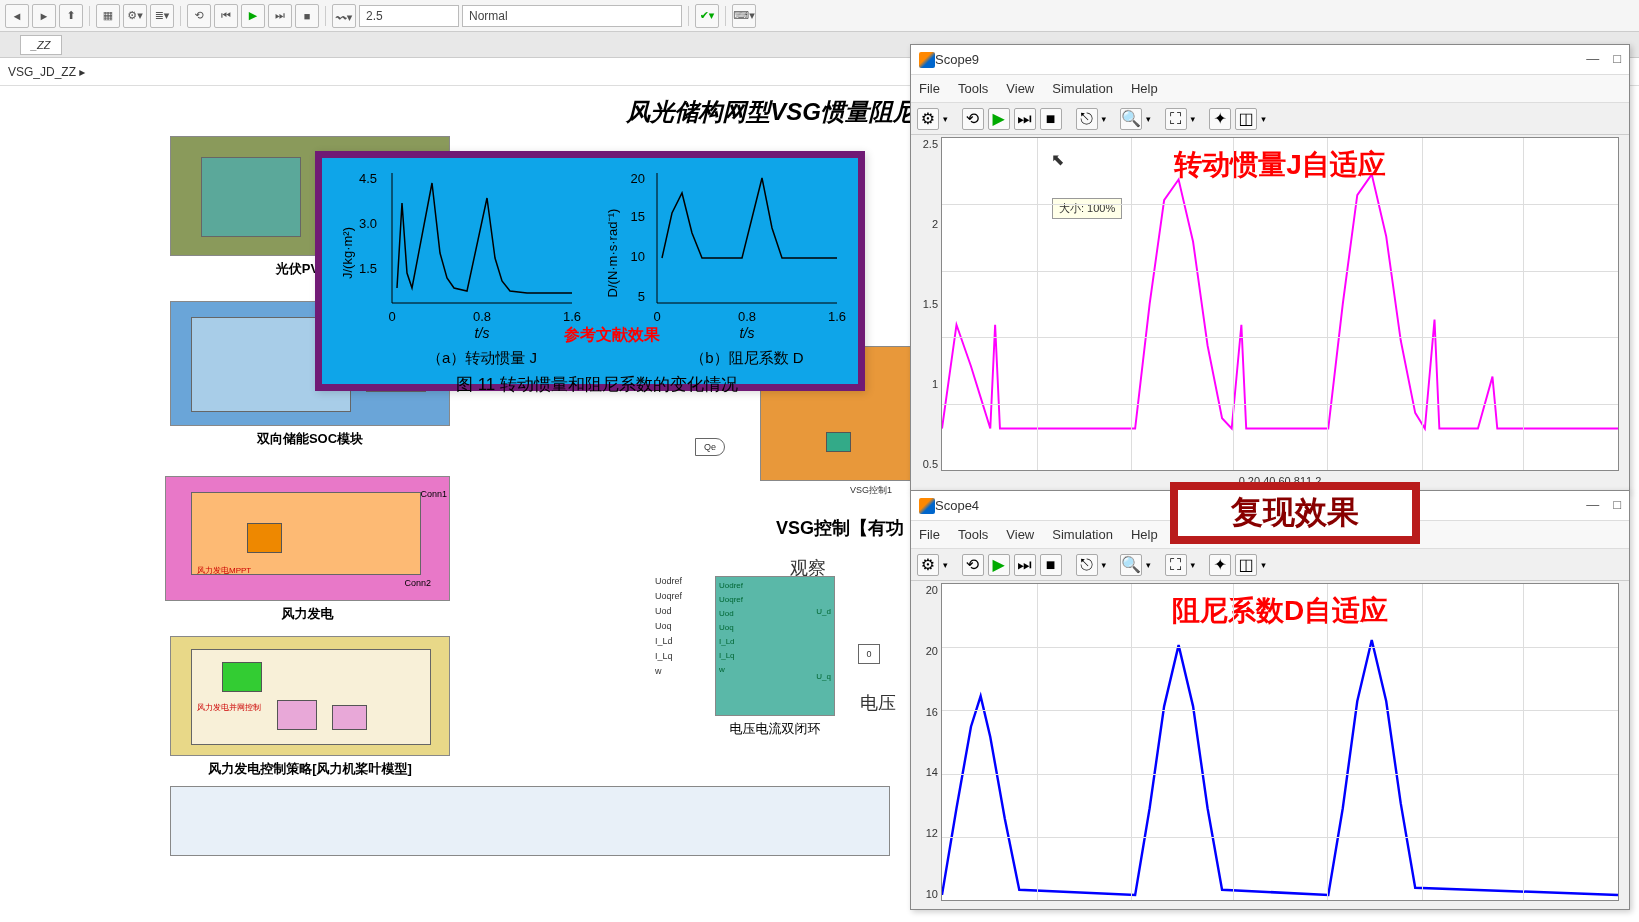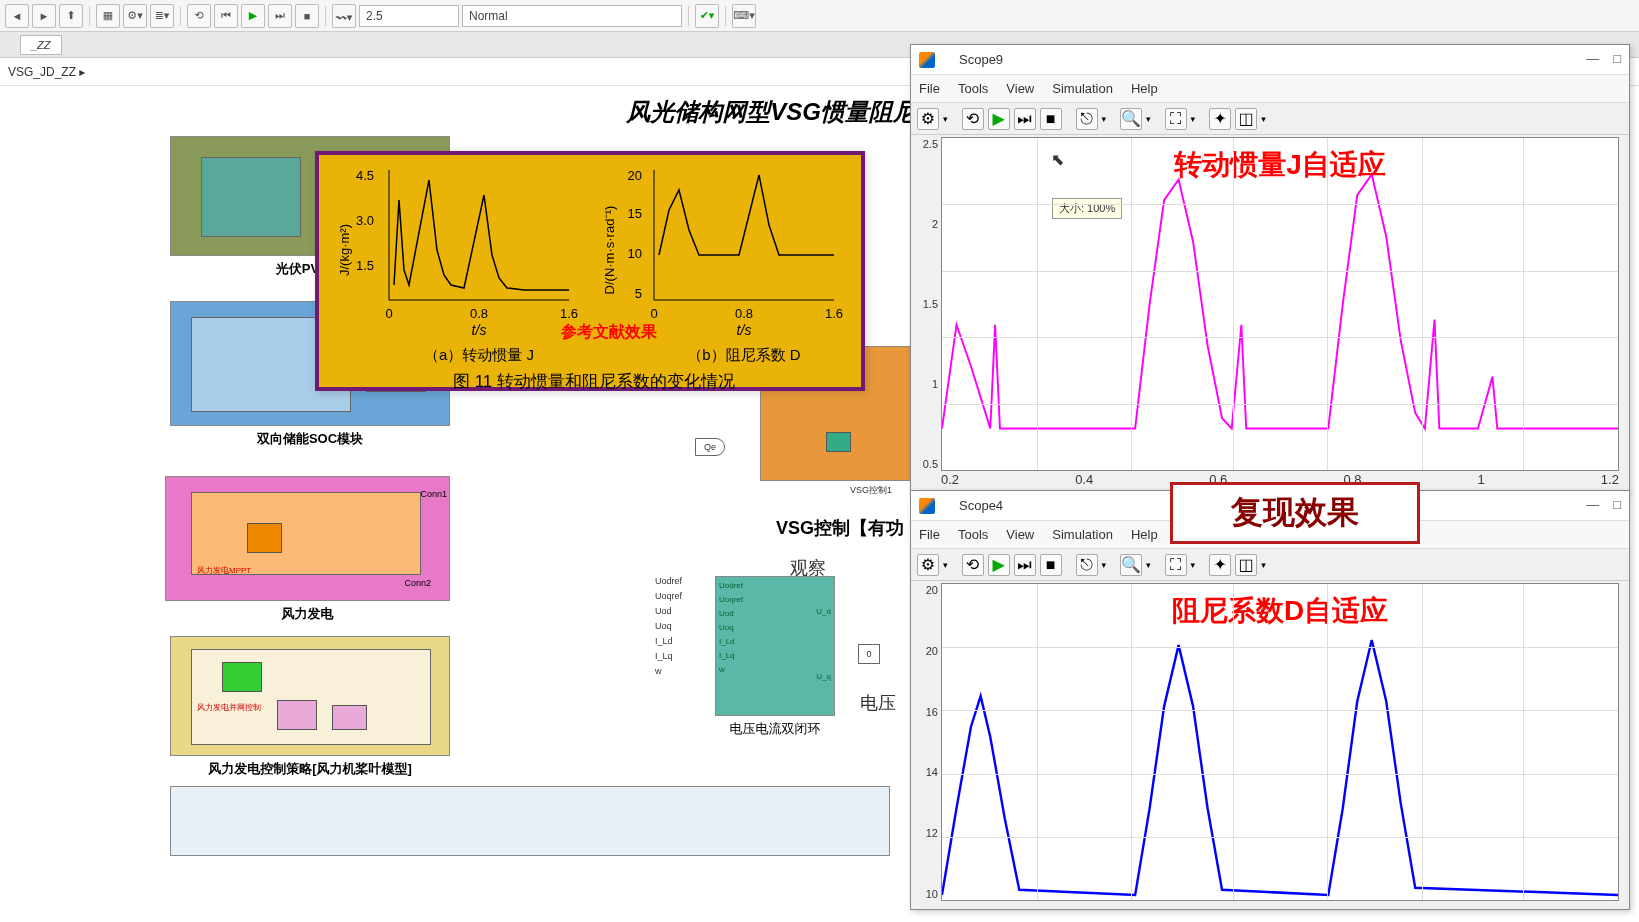--- a/index.html
+++ b/index.html
@@ -9,34 +9,34 @@
 .tsep{width:1px;height:20px;background:#ccc;margin:0 3px}
 .tinput{height:22px;border:1px solid #bbb;background:#fff;padding:0 6px;font-size:12px;color:#444}
 .tabbar{height:26px;background:#e8e8e8;border-bottom:1px solid #ccc;display:flex;align-items:center;padding-left:20px}
 .tab{padding:3px 10px;background:#fff;border:1px solid #bbb;font-size:11px;font-style:italic;color:#333}
 .breadcrumb{height:28px;background:#fff;border-bottom:1px solid #ddd;display:flex;align-items:center;padding-left:8px;font-size:12px;color:#333}
 .canvas{position:absolute;top:86px;left:0;right:0;bottom:0;background:#fff}
 .title{position:absolute;top:10px;left:50%;transform:translateX(-50%);font-size:24px;font-weight:bold;font-style:italic;color:#000}
 .block{position:absolute;border:1px solid #888}
 .blabel{position:absolute;width:100%;text-align:center;font-size:13px;font-weight:bold;color:#000}
 .scope-win{position:absolute;background:#f0f0f0;border:1px solid #888;box-shadow:2px 2px 6px rgba(0,0,0,.2)}
-.scope-title{height:30px;background:#fff;border-bottom:1px solid #ddd;display:flex;align-items:center;padding:0 8px;gap:24px}
+.scope-title{height:30px;background:#fff;border-bottom:1px solid #ddd;display:flex;align-items:center;padding:0 8px;gap:0}
 .mlicon{width:16px;height:16px;background:linear-gradient(135deg,#f80 40%,#06c 60%);border-radius:2px}
 .scope-menu{height:28px;background:#f8f8f8;border-bottom:1px solid #ddd;display:flex;align-items:center;padding:0 8px;gap:18px;font-size:13px;color:#333}
 .scope-tools{height:32px;background:#f0f0f0;border-bottom:1px solid #ccc;display:flex;align-items:center;padding:0 6px;gap:4px}
 .stbtn{width:22px;height:22px;border:1px solid #aaa;background:#fafafa;border-radius:2px;display:flex;align-items:center;justify-content:center}
 .plot-area{position:absolute;top:90px;left:30px;right:10px;bottom:10px;background:#fff;border:1px solid #888}
 .plot-title{position:absolute;top:8px;left:50%;transform:translateX(-50%);font-size:28px;font-weight:bold;color:#f00;white-space:nowrap}
 .yaxis{position:absolute;left:-28px;top:0;bottom:0;display:flex;flex-direction:column;justify-content:space-between;font-size:11px;color:#333;text-align:right;width:24px}
-.xaxis{position:absolute;left:0;right:0;bottom:-16px;display:flex;justify-content:space-between;font-size:13px;color:#333}
+.xaxis{position:absolute;left:0;right:0;bottom:-16px;display:flex;justify-content:center;font-size:11px;color:#333}
 .grid-h{position:absolute;left:0;right:0;height:1px;background:#ddd}
 .grid-v{position:absolute;top:0;bottom:0;width:1px;background:#ddd}
 .wincontrols{position:absolute;right:8px;top:6px;display:flex;gap:14px;font-size:13px;color:#555}
-.ref-overlay{position:absolute;background:#eab308;border:4px solid #701a75;box-shadow:2px 2px 8px rgba(0,0,0,.15)}
-.red-box{position:absolute;border:3px solid #b91c1c;background:#fff;display:flex;align-items:center;justify-content:center;font-size:32px;font-weight:bold;color:#800}
+.ref-overlay{position:absolute;background:#0ea5e9;border:7px solid #701a75;box-shadow:2px 2px 8px rgba(0,0,0,.15)}
+.red-box{position:absolute;border:8px solid #b91c1c;background:#fff;display:flex;align-items:center;justify-content:center;font-size:32px;font-weight:bold;color:#800}
 .tooltip{position:absolute;background:#ffffe8;border:1px solid #999;padding:2px 6px;font-size:11px;color:#333}
 svg{display:block}
 .port-label{font-size:9px;color:#333}
 </style>
 </head>
 <body>
 
 <div class="toolbar">
   <div class="tbtn">◄</div>
   <div class="tbtn">►</div>

